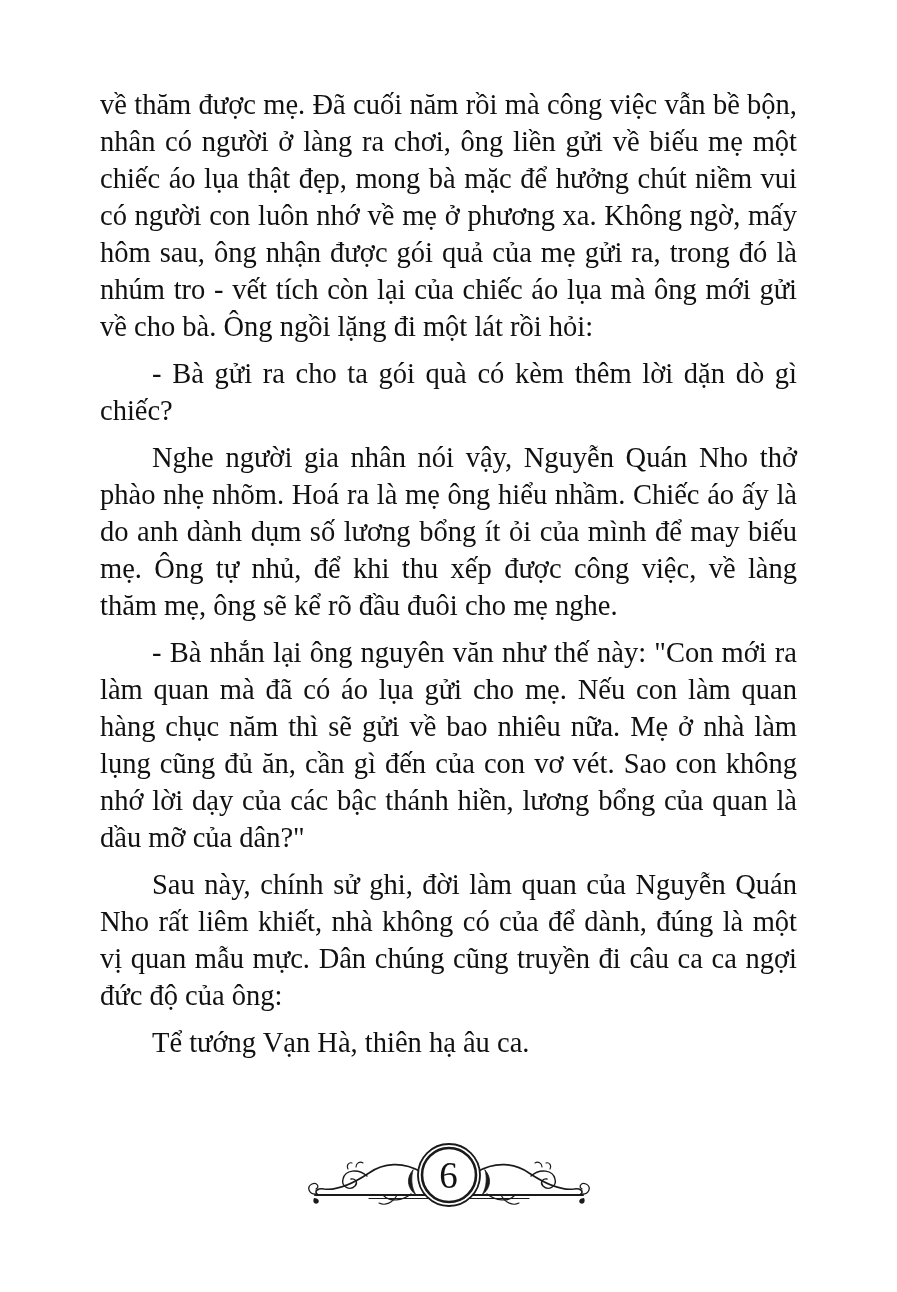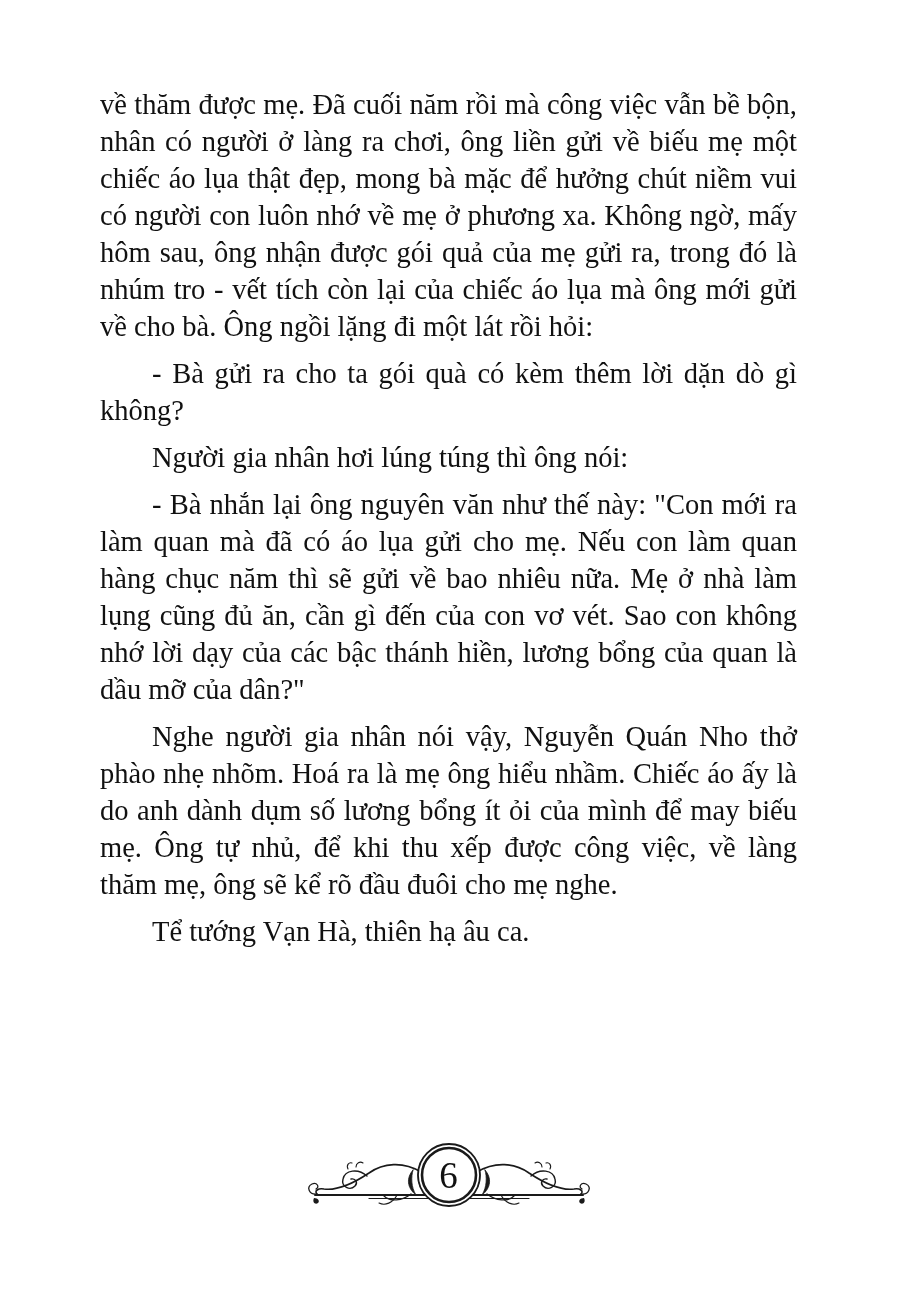--- a/index.html
+++ b/index.html
@@ -55,24 +55,24 @@
     font-family: "Liberation Serif", "DejaVu Serif", serif;
   }
 </style>
 </head>
 <body>
 
 <div class="page">
 
   <div class="text-block">
     <p class="para">về thăm được mẹ. Đã cuối năm rồi mà công việc vẫn bề bộn, nhân có người ở làng ra chơi, ông liền gửi về biếu mẹ một chiếc áo lụa thật đẹp, mong bà mặc để hưởng chút niềm vui có người con luôn nhớ về mẹ ở phương xa. Không ngờ, mấy hôm sau, ông nhận được gói quả của mẹ gửi ra, trong đó là nhúm tro - vết tích còn lại của chiếc áo lụa mà ông mới gửi về cho bà. Ông ngồi lặng đi một lát rồi hỏi:</p>
-    <p class="para indent">- Bà gửi ra cho ta gói quà có kèm thêm lời dặn dò gì không?</p>
-    <p class="para indent">Người gia nhân hơi lúng túng thì ông nói:</p>
+    <p class="para indent">- Bà gửi ra cho ta gói quà có kèm thêm lời dặn dò gì chiếc?</p>
+    <p class="para indent">Nghe người gia nhân nói vậy, Nguyễn Quán Nho thở phào nhẹ nhõm. Hoá ra là mẹ ông hiểu nhầm. Chiếc áo ấy là do anh dành dụm số lương bổng ít ỏi của mình để may biếu mẹ. Ông tự nhủ, để khi thu xếp được công việc, về làng thăm mẹ, ông sẽ kể rõ đầu đuôi cho mẹ nghe.</p>
     <p class="para indent">- Bà nhắn lại ông nguyên văn như thế này: "Con mới ra làm quan mà đã có áo lụa gửi cho mẹ. Nếu con làm quan hàng chục năm thì sẽ gửi về bao nhiêu nữa. Mẹ ở nhà làm lụng cũng đủ ăn, cần gì đến của con vơ vét. Sao con không nhớ lời dạy của các bậc thánh hiền, lương bổng của quan là dầu mỡ của dân?"</p>
-    <p class="para indent">Nghe người gia nhân nói vậy, Nguyễn Quán Nho thở phào nhẹ nhõm. Hoá ra là mẹ ông hiểu nhầm. Chiếc áo ấy là do anh dành dụm số lương bổng ít ỏi của mình để may biếu mẹ. Ông tự nhủ, để khi thu xếp được công việc, về làng thăm mẹ, ông sẽ kể rõ đầu đuôi cho mẹ nghe.</p>
+    <p class="para indent">Sau này, chính sử ghi, đời làm quan của Nguyễn Quán Nho rất liêm khiết, nhà không có của để dành, đúng là một vị quan mẫu mực. Dân chúng cũng truyền đi câu ca ca ngợi đức độ của ông:</p>
     <p class="para indent">Tể tướng Vạn Hà, thiên hạ âu ca.</p>
   </div>
 
   <div class="footer-ornament">
     <svg class="ornament-svg" width="300" height="100" viewBox="0 0 300 100" fill="none" xmlns="http://www.w3.org/2000/svg">
       <defs>
         <g id="flourish-half" stroke="#1a1a1a" fill="none" stroke-linecap="round">
 
           <path d="M 16 65 L 132 65" stroke-width="2"></path>
 

